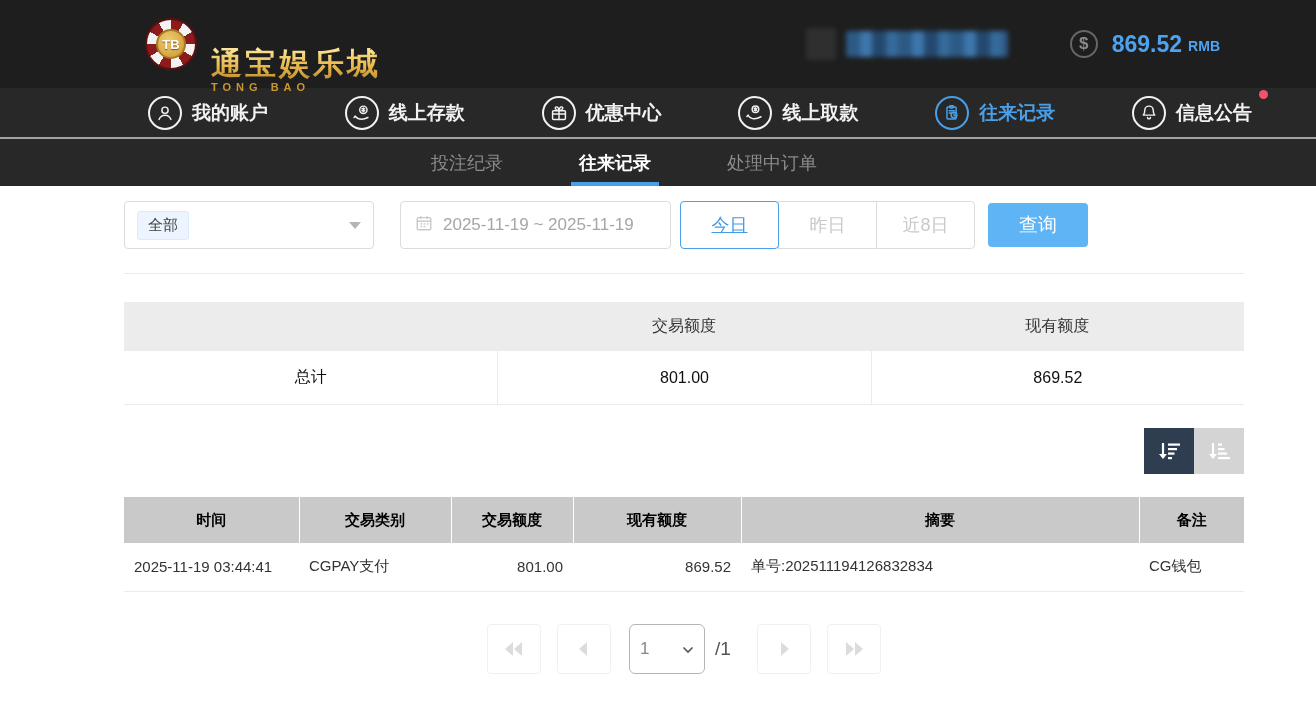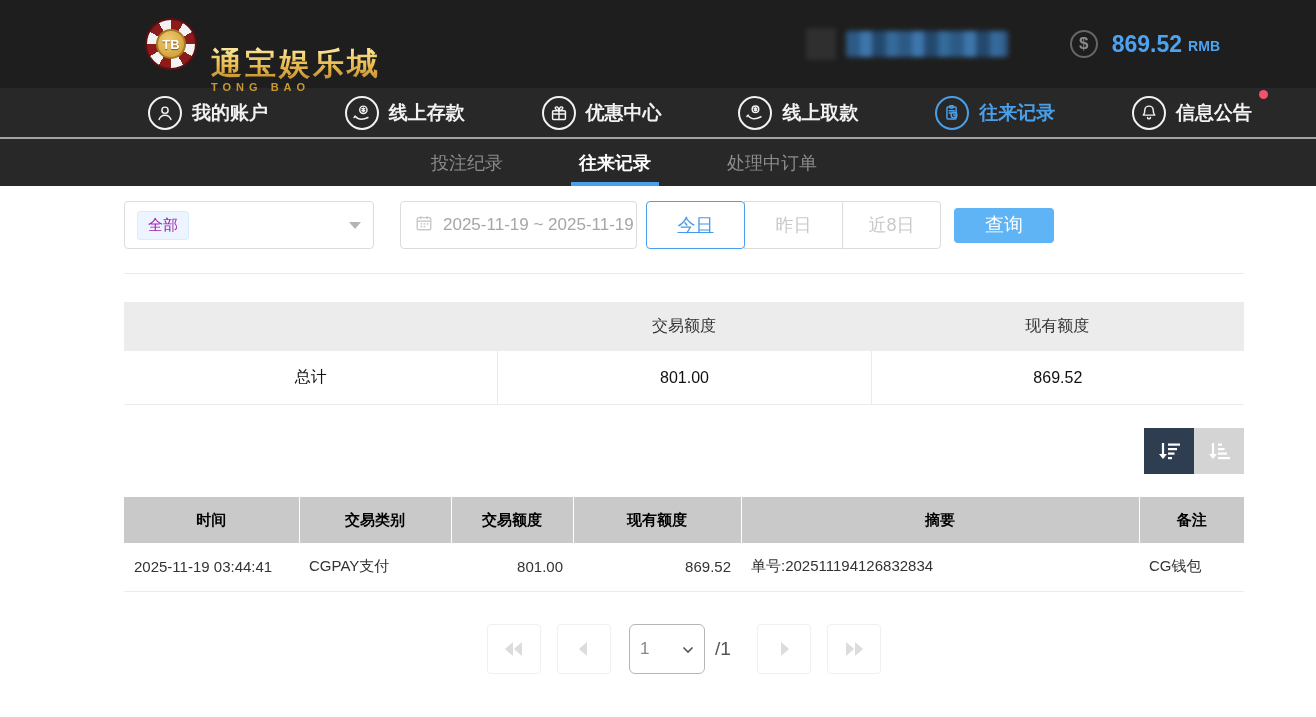--- a/index.html
+++ b/index.html
@@ -50,36 +50,36 @@
   .subtab { position:relative; display:flex; align-items:center; padding:0 20px; margin:0 18px;
             color:#8b8b8b; font-size:18px; cursor:pointer; }
   .subtab.active { color:#fff; font-weight:bold; }
   .subtab.active .underline { position:absolute; left:12px; right:12px; bottom:0; height:4px; background:#4aa0e8; }
 
   
   .content { padding-left:124px; width:1244px; }
   .filters { margin-top:15px; display:flex; align-items:center; }
   .type-select { width:250px; height:48px; border:1px solid #dcdcdc; border-radius:4px;
                  display:flex; align-items:center; padding:0 12px; cursor:pointer; }
-  .type-tag { background:#ecf5ff; border:1px solid #d9ecff; color:#a21caf; font-size:15px;
+  .type-tag { background:#ecf5ff; border:1px solid #d9ecff; color:#404040; font-size:15px;
               padding:4px 10px; border-radius:3px; }
   .caret-down { margin-left:auto; width:0; height:0; border-left:6px solid transparent;
                 border-right:6px solid transparent; border-top:7px solid #b4b4b4; }
-  .date-input { width:237px; height:48px; border:1px solid #dcdcdc; border-radius:4px; margin-left:26px;
+  .date-input { width:271px; height:48px; border:1px solid #dcdcdc; border-radius:4px; margin-left:26px;
                 display:flex; align-items:center; padding:12px 14px; }
   .cal-icon svg { stroke:#c9c9c9; fill:none; stroke-width:1.6; }
   .date-text { color:#a6a6a6; font-size:17px; margin-left:10px; white-space:nowrap; }
   .seg-group { display:flex; margin-left:9px; }
   .seg-btn { width:99px; height:48px; background:#fff; border:1px solid #dcdcdc; color:#c9c9c9;
              font-size:18px; display:flex; align-items:center; justify-content:center; cursor:pointer; }
   .seg-btn + .seg-btn { margin-left:-1px; }
   .seg-btn:first-child { border-radius:4px 0 0 4px; }
   .seg-btn:last-child { border-radius:0 4px 4px 0; }
   .seg-btn.active { border:1px solid #4aa0e8; color:#459ae8; z-index:2; border-radius:4px;text-decoration:underline; }
-  .query-btn { width:100px; height:35px; margin-left:13px; background:#5fb4f5; border:none; border-radius:4px;
+  .query-btn { width:100px; height:44px; margin-left:13px; background:#5fb4f5; border:none; border-radius:4px;
                color:#fff; font-size:19px; cursor:pointer; font-family:inherit; }
 
   .divider { width:1120px; border-bottom:1px solid #ebebeb; margin-top:24px; }
 
   
   .summary { width:1120px; margin-top:28px; }
   .summary-head { display:flex; height:49px; background:#ececec; align-items:center; }
   .summary-head .cell { width:33.333%; text-align:center; color:#333; font-size:16px; }
   .summary-row { display:flex; height:54px; background:#fff; align-items:center; border-bottom:1px solid #ebebeb; }
   .summary-row .cell { width:33.333%; text-align:center; color:#111; font-size:16px; height:100%;

